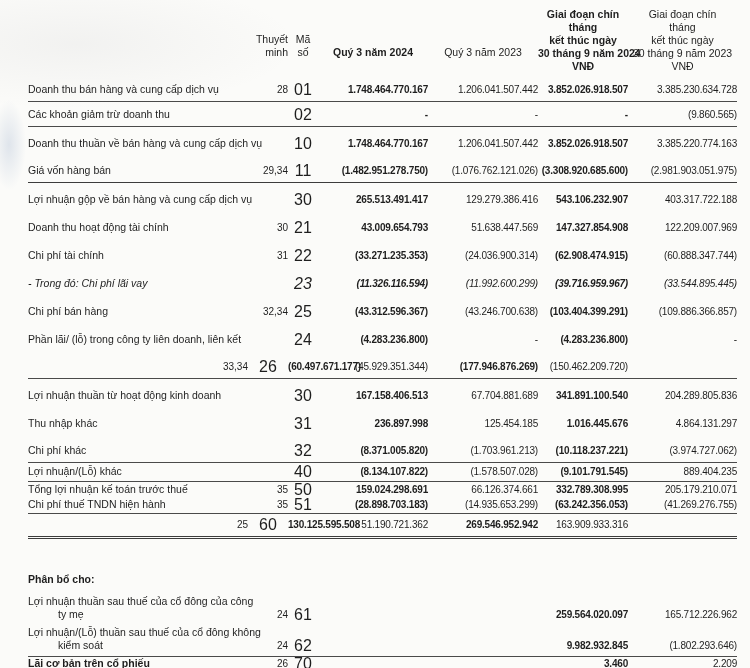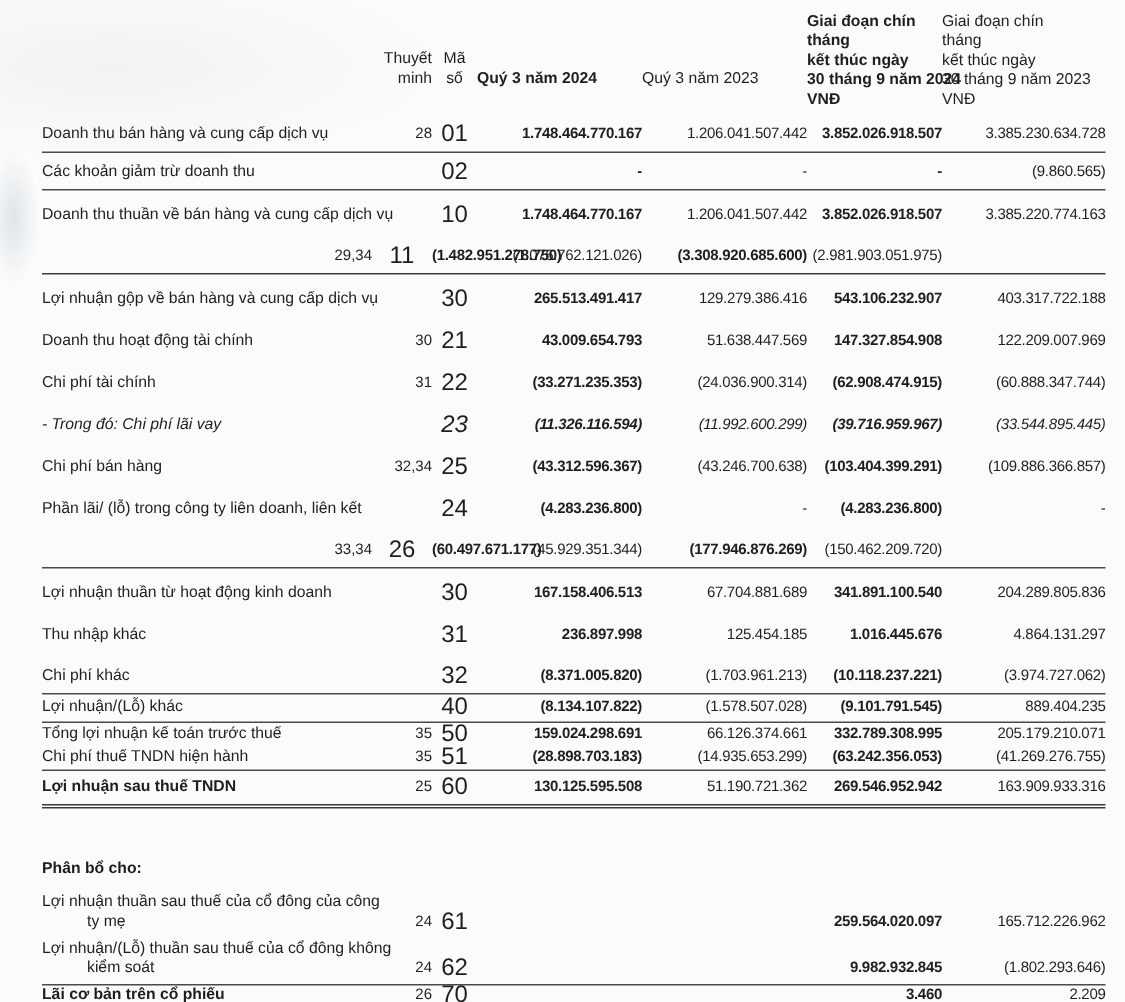--- a/index.html
+++ b/index.html
@@ -31,21 +31,21 @@
     display:grid;
     grid-template-columns:220px 40px 30px 110px 110px 90px 109px;
     width:709px;
   }
   
   .thead{align-items:end;padding-top:2px;}
   .hcell{font-size:10.5px;line-height:13px;}
   .hcell.pad1{padding-bottom:14px;}
   .h-note{text-align:right;}
   .h-code{text-align:center;}
-  .h-num{text-align:left;white-space:nowrap;}
+  .h-num{text-align:center;white-space:nowrap;}
   .h-bold{font-weight:700;}
   
   .row{
     display:grid;
     grid-template-columns:220px 40px 30px 110px 110px 90px 109px;
     width:709px;
     align-items:end;
     height:28px;
     box-sizing:border-box;
   }
@@ -137,20 +137,21 @@
       <div class="row">
         <div class="cell label"><span>Doanh thu thuần về bán hàng và cung cấp dịch vụ</span></div>
         <div class="cell note"></div>
         <div class="cell code">10</div>
         <div class="cell num v1">1.748.464.770.167</div>
         <div class="cell num v2">1.206.041.507.442</div>
         <div class="cell num v3">3.852.026.918.507</div>
         <div class="cell num v4">3.385.220.774.163</div>
       </div>
       <div class="row rule-strong">
+        <div class="cell label"><span>Giá vốn hàng bán</span></div>
         <div class="cell note">29,34</div>
         <div class="cell code">11</div>
         <div class="cell num v1">(1.482.951.278.750)</div>
         <div class="cell num v2">(1.076.762.121.026)</div>
         <div class="cell num v3">(3.308.920.685.600)</div>
         <div class="cell num v4">(2.981.903.051.975)</div>
       </div>
       <div class="row">
         <div class="cell label"><span>Lợi nhuận gộp về bán hàng và cung cấp dịch vụ</span></div>
         <div class="cell note"></div>
@@ -261,21 +262,20 @@
       <div class="row rule compact">
         <div class="cell label"><span>Chi phí thuế TNDN hiện hành</span></div>
         <div class="cell note">35</div>
         <div class="cell code">51</div>
         <div class="cell num v1">(28.898.703.183)</div>
         <div class="cell num v2">(14.935.653.299)</div>
         <div class="cell num v3">(63.242.356.053)</div>
         <div class="cell num v4">(41.269.276.755)</div>
       </div>
       <div class="row total bold-label">
-        <div class="cell label"><span>Lợi nhuận sau thuế TNDN</span></div>
         <div class="cell note">25</div>
         <div class="cell code">60</div>
         <div class="cell num v1">130.125.595.508</div>
         <div class="cell num v2">51.190.721.362</div>
         <div class="cell num v3">269.546.952.942</div>
         <div class="cell num v4">163.909.933.316</div>
       </div>
       <div class="row section bold-label">
         <div class="cell label"><span>Phân bổ cho:</span></div>
         <div class="cell note"></div>

